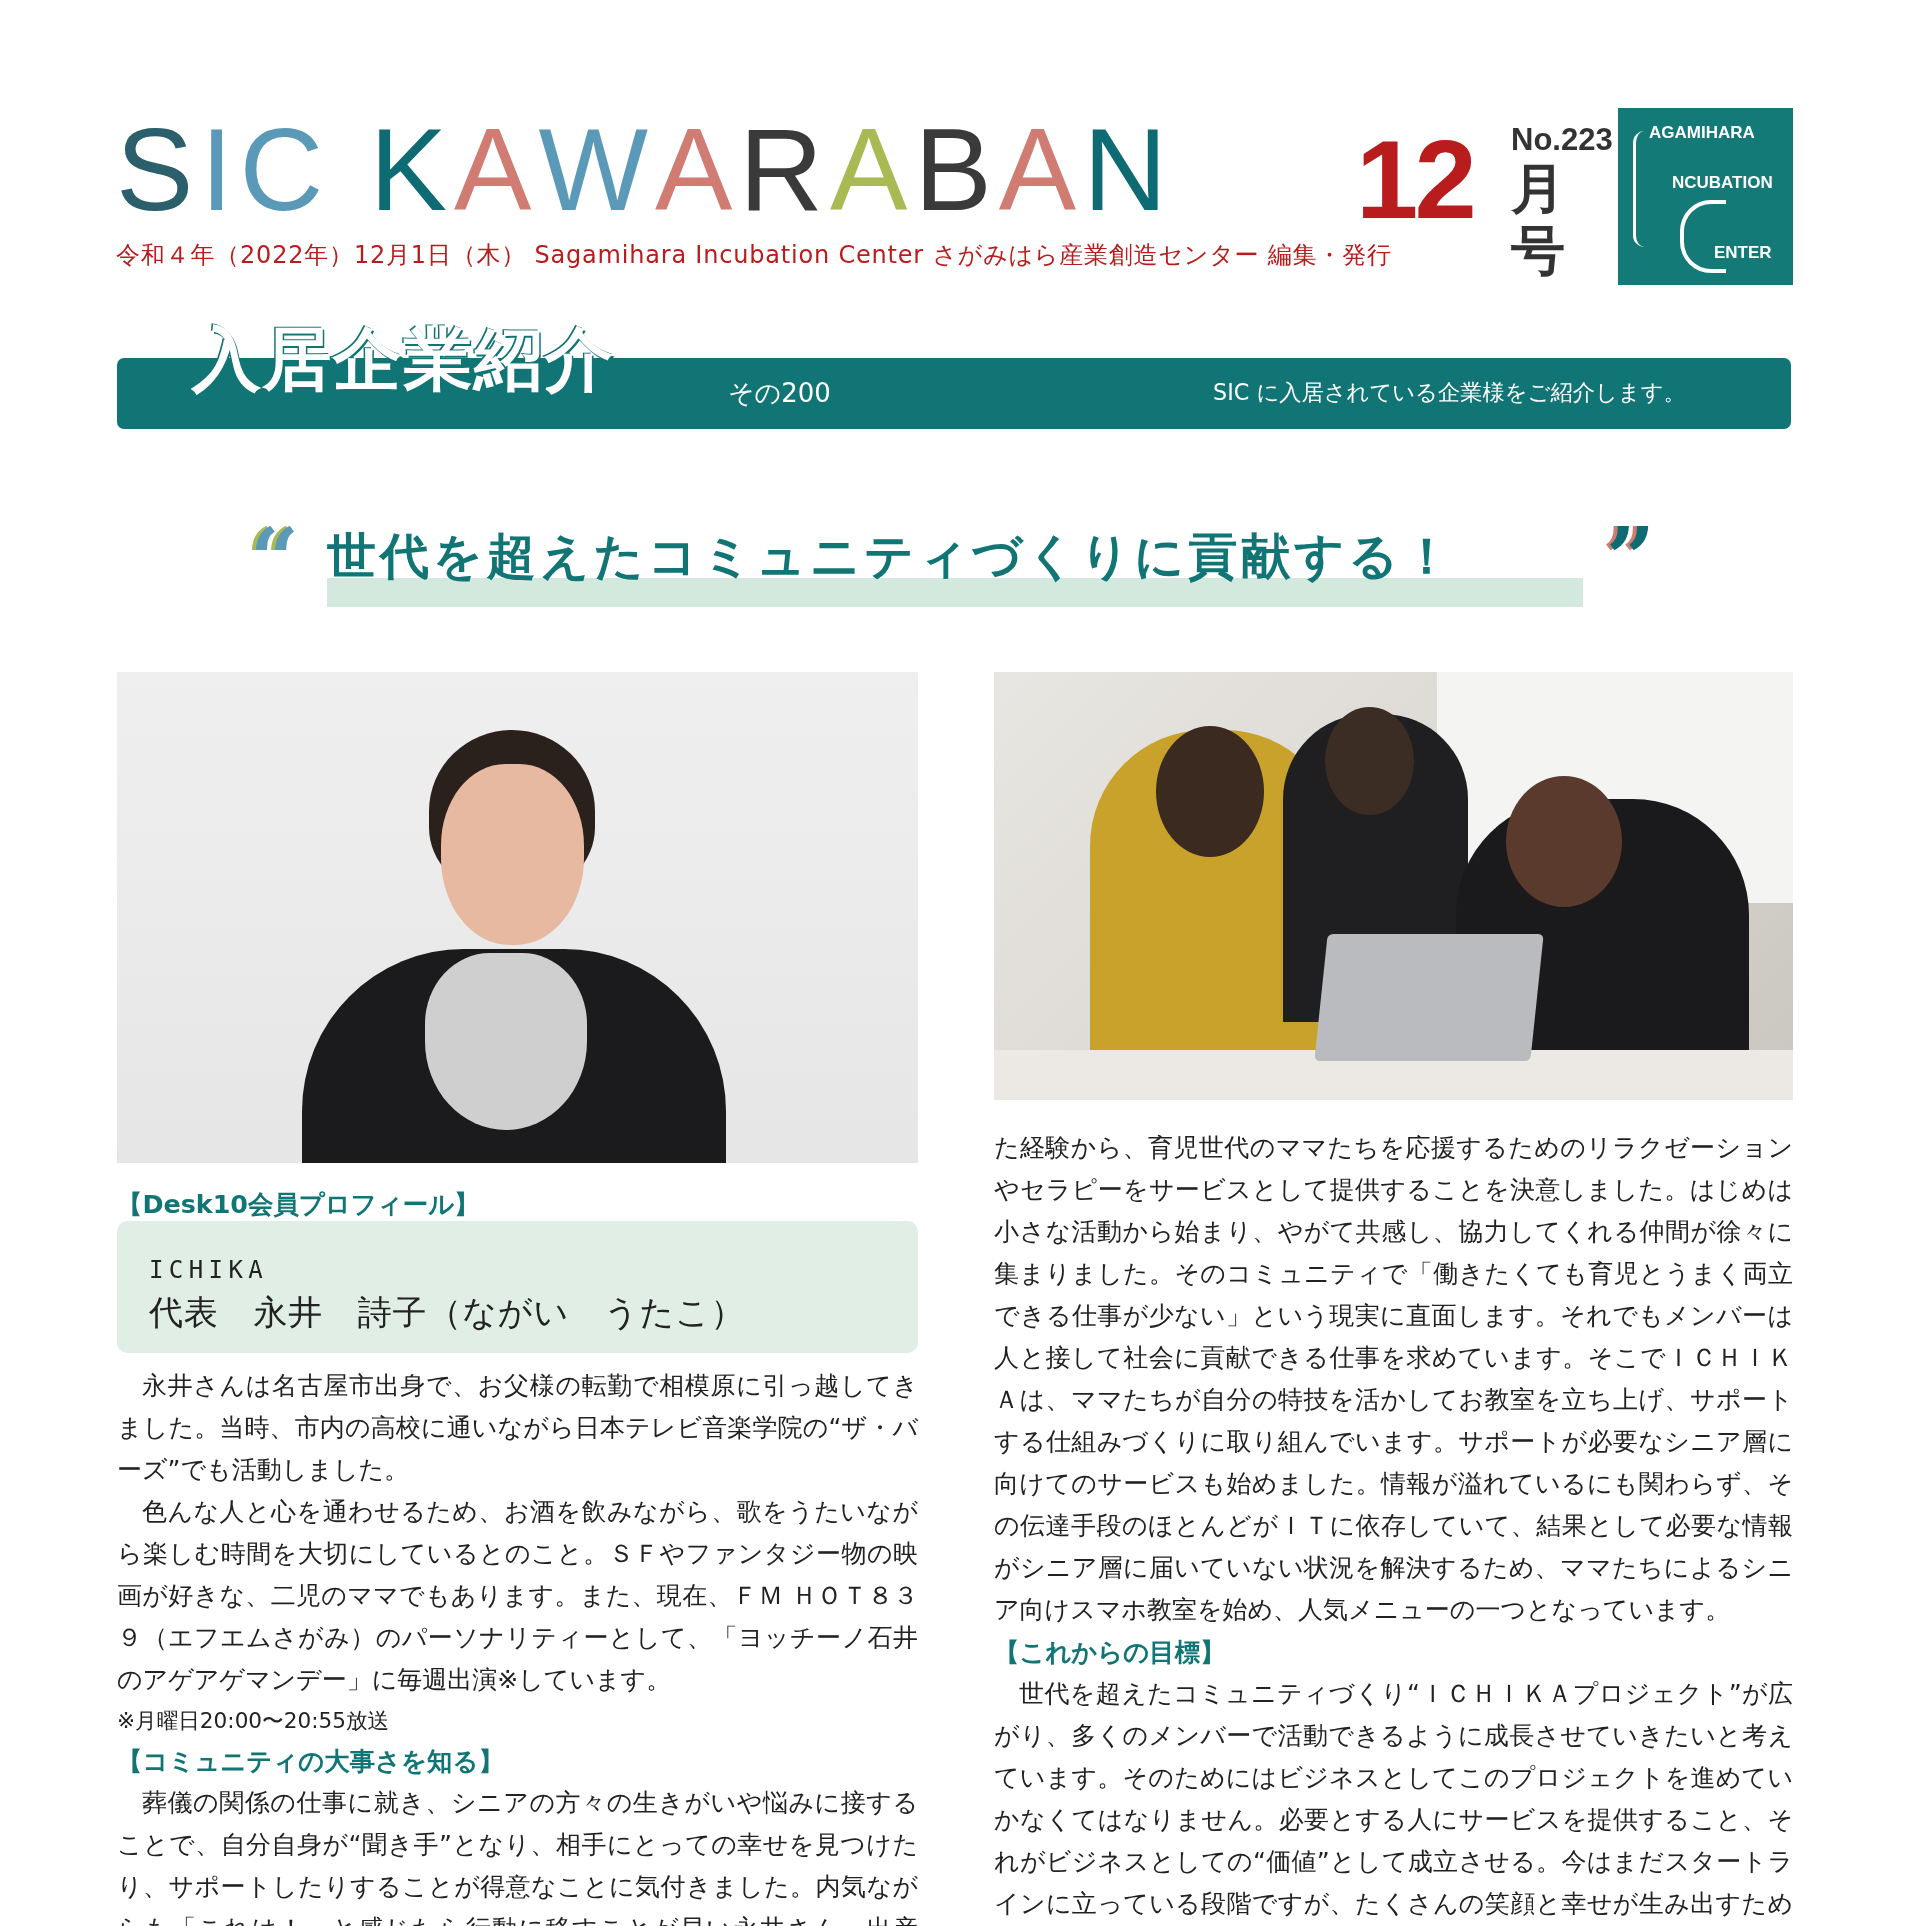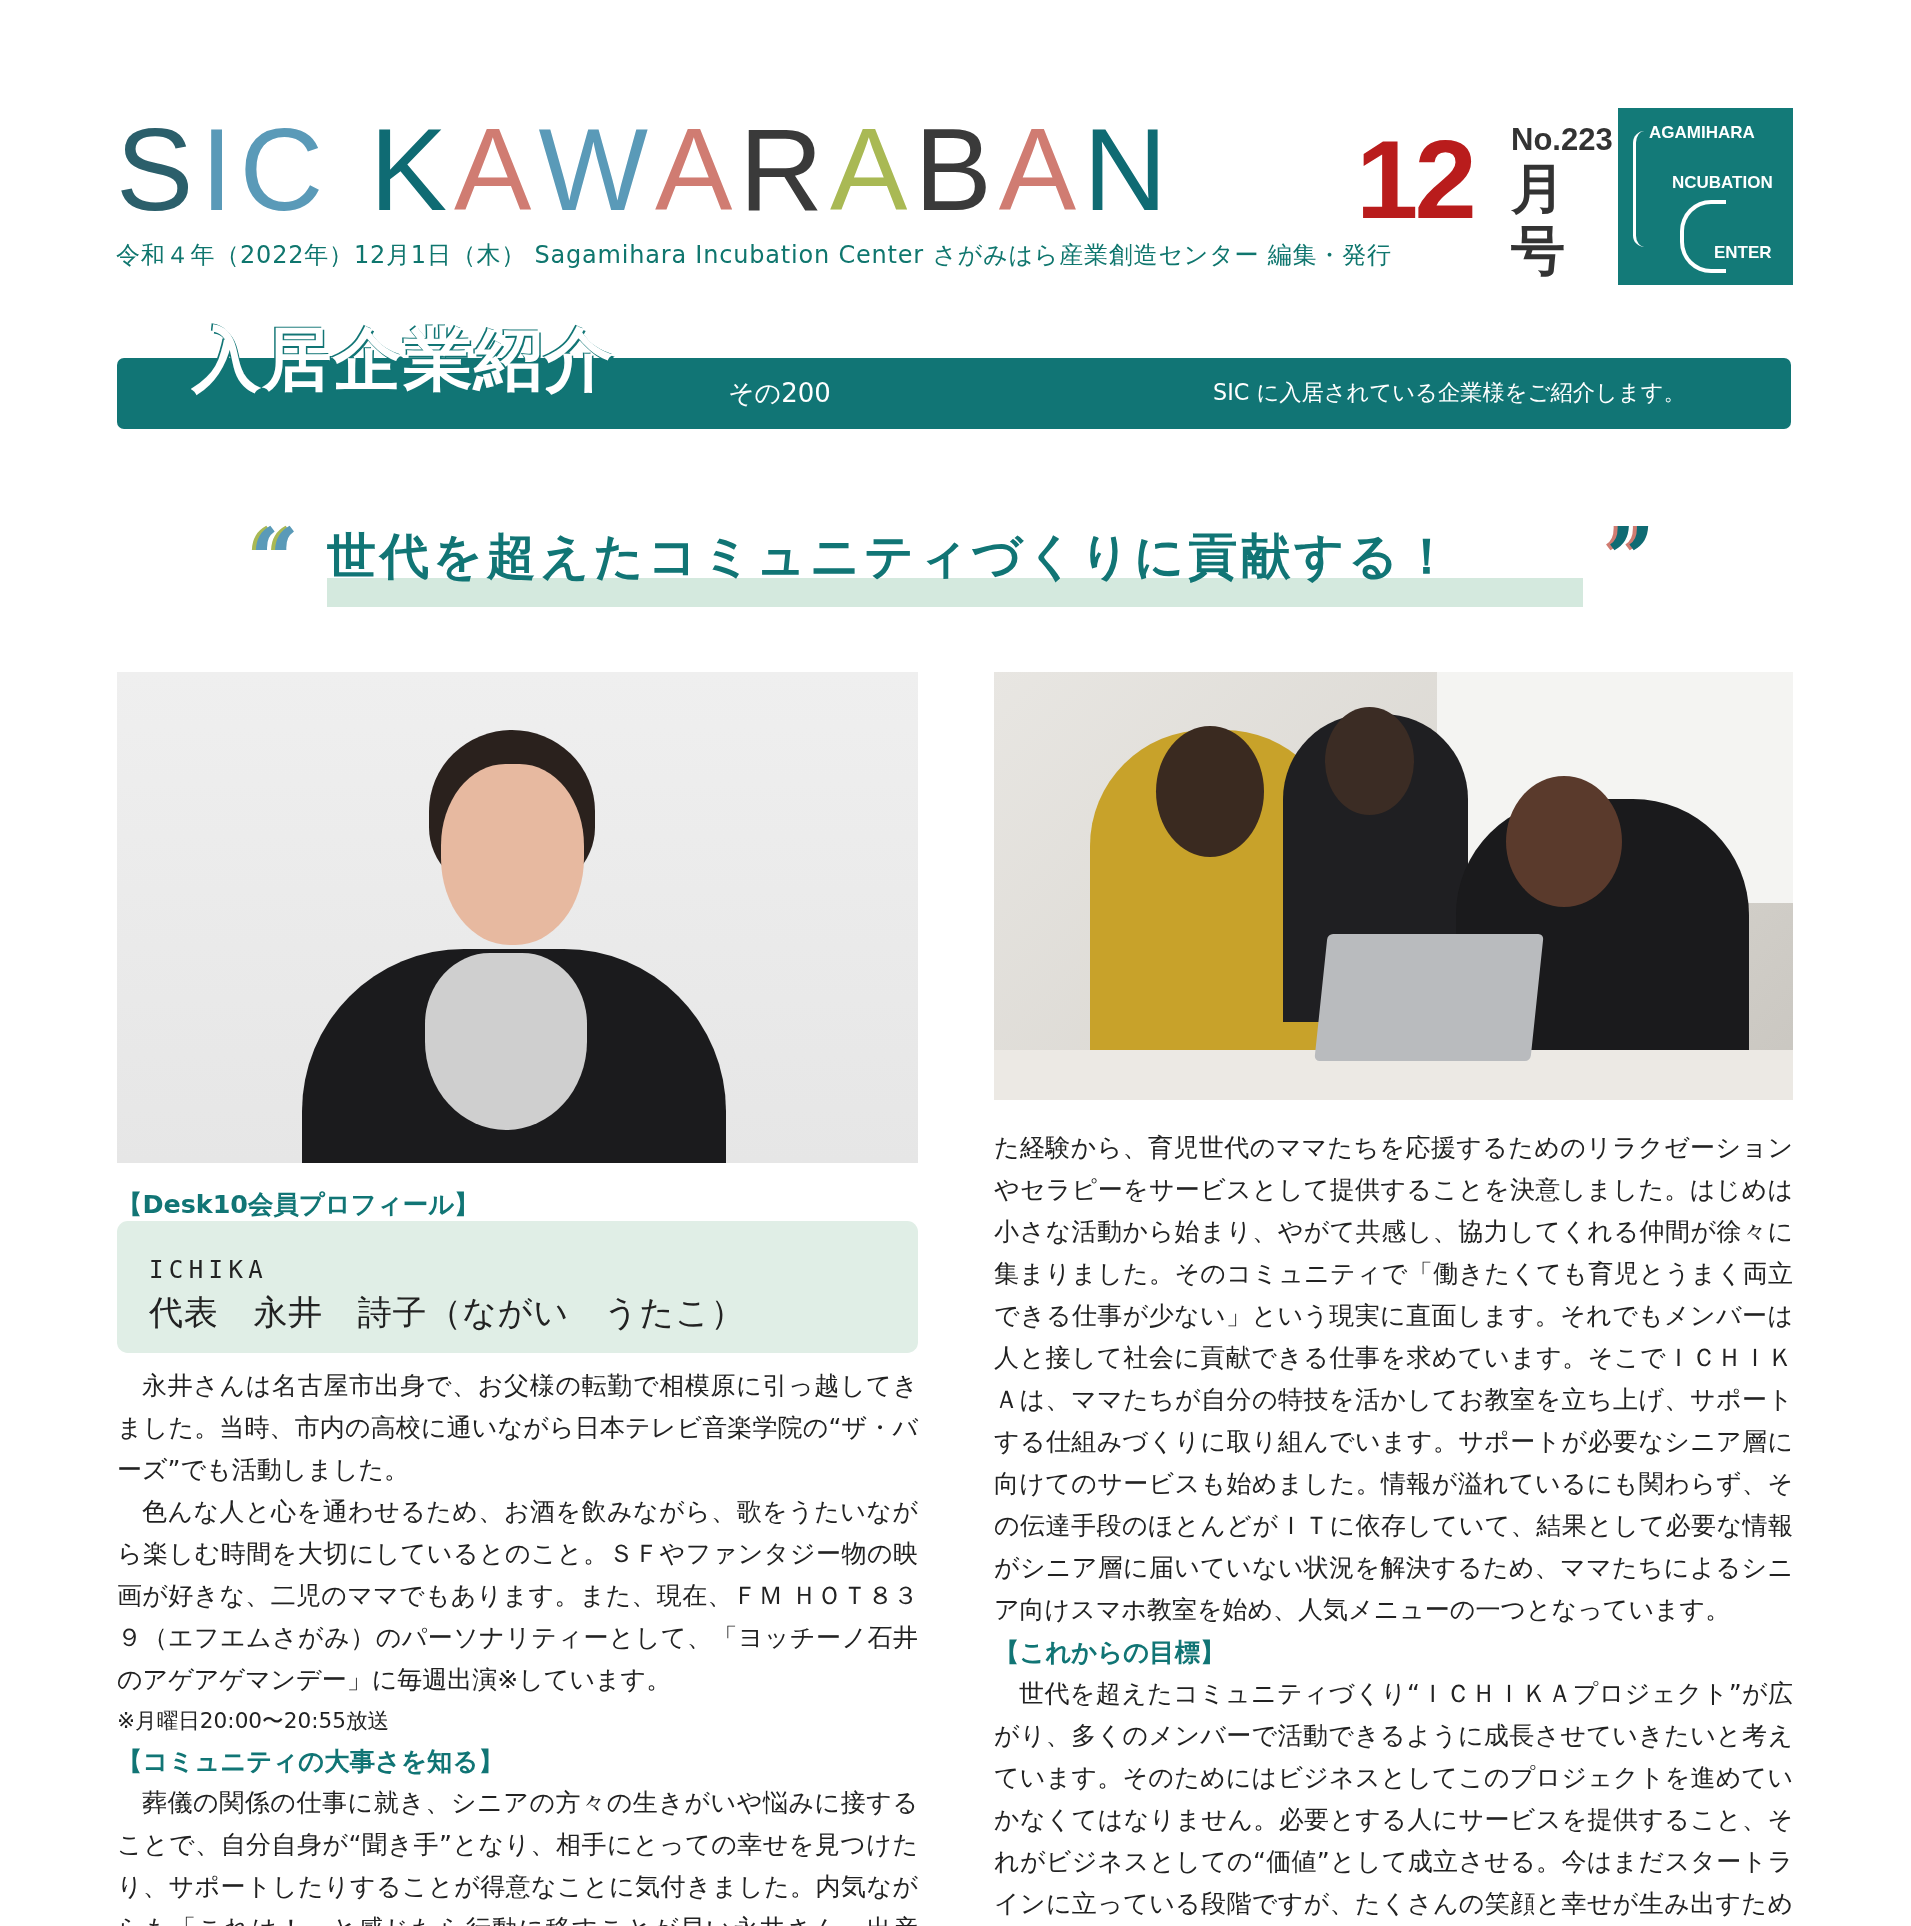--- a/index.html
+++ b/index.html
@@ -6,21 +6,21 @@
   html, body { width: 1911px; height: 2703px; background: #ffffff; }
   body { position: relative; font-family: "DejaVu Sans", "Liberation Sans", sans-serif; color: #222; overflow: hidden; }
 
   
   .masthead { position: absolute; left: 116px; top: 112px; width: 1483px; height: 154px; }
   .mast-title { position: absolute; left: 0; top: 0; font-family: "Liberation Sans", sans-serif; font-size: 116px; letter-spacing: 7px; line-height: 116px; font-weight: 400; }
   .mast-title span { display: inline-block; }
   .mast-issue { position: absolute; left: 1240px; top: 11.6px; font-family: "Liberation Sans", sans-serif; font-weight: 700; color: #b91c1c; font-size: 112px; line-height: 112px; letter-spacing: -3.9px; }
   .mast-no { position: absolute; left: 1395px; top: 11.6px; font-family: "Liberation Sans", sans-serif; font-weight: 700; color: #333; font-size: 31px; line-height: 31px; }
   .mast-month { position: absolute; left: 1395px; top: 46px; font-weight: 700; color: #333; font-size: 54px; line-height: 62px; }
-  .mast-sub { position: absolute; left: 116px; top: 239px; font-size: 24px; color: #0f766e; letter-spacing: 0.8px; white-space: nowrap; }
+  .mast-sub { position: absolute; left: 116px; top: 239px; font-size: 24px; color: #b91c1c; letter-spacing: 0.8px; white-space: nowrap; }
 
   .sic-logo { position: absolute; left: 1618px; top: 108px; width: 175px; height: 177px; background: #137a78; color: #fff; }
   .sic-logo .l1, .sic-logo .l2, .sic-logo .l3 { position: absolute; font-family: "Liberation Sans", sans-serif; font-size: 17px; color: #fff; font-weight: 700; }
   .sic-logo .l1 { left: 31px; top: 15.4px; }
   .sic-logo .l2 { left: 54px; top: 65px; }
   .sic-logo .l3 { left: 96px; top: 135px; }
   .sic-logo .bigS { position: absolute; left: 15.4px; top: 23px; width: 15.4px; height: 116px; border-left: 3.9px solid #fff; border-radius: 11.6px 0 0 11.6px; }
   .sic-logo .bigC { position: absolute; left: 62px; top: 92px; width: 46px; height: 73px; border: 4.6px solid #fff; border-right: none; border-radius: 31px 0 0 31px; }
 
   

